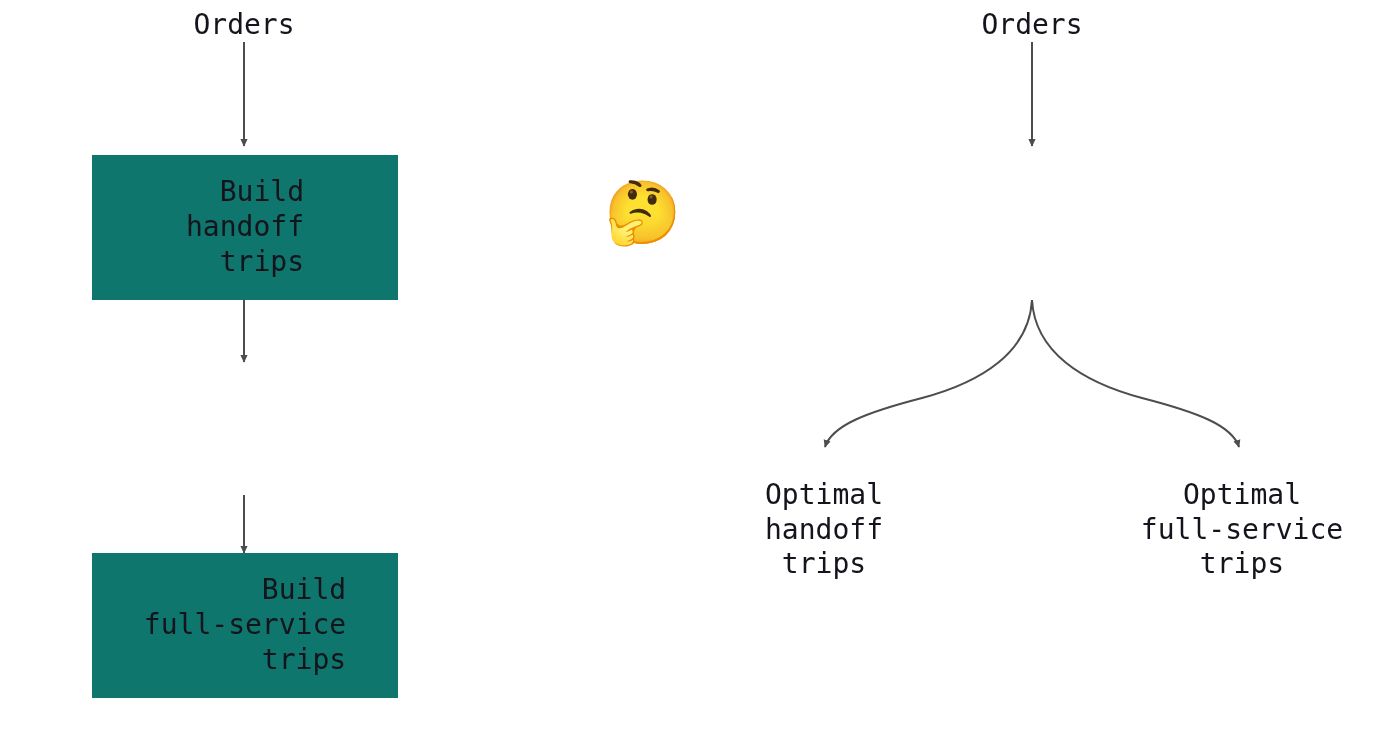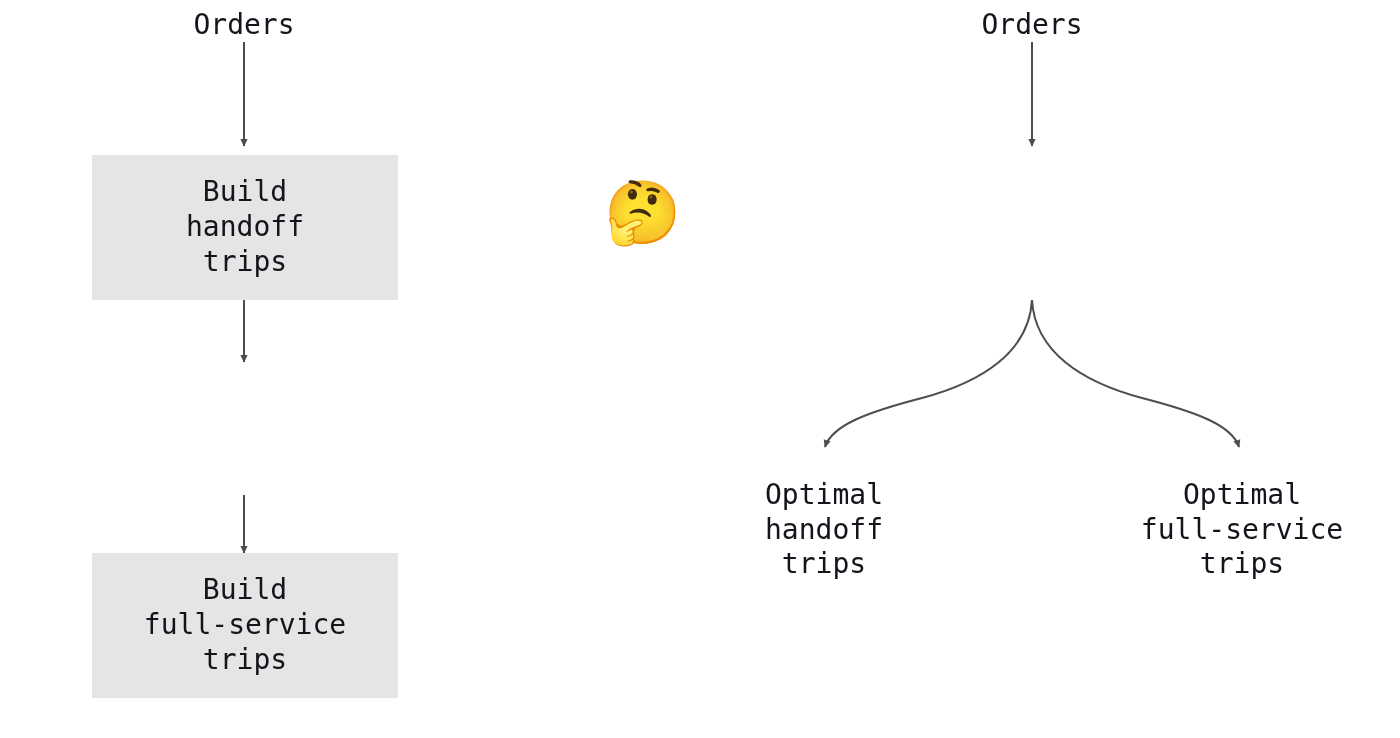--- a/index.html
+++ b/index.html
@@ -28,22 +28,23 @@
   }
   .node-box {
     position: absolute;
     display: flex;
     align-items: center;
     justify-content: center;
     text-align: center;
     box-sizing: border-box;
   }
   .grey-box {
-    background: #e5e5e5;
+    background: #0f766e;
     color: #14141c;
+    text-align: right;
   }
   .green-box {
     background: #3fb028;
     color: #ffffff;
   }
   .node-text {
     position: absolute;
     text-align: center;
     color: #14141c;
     line-height: 1.24;

